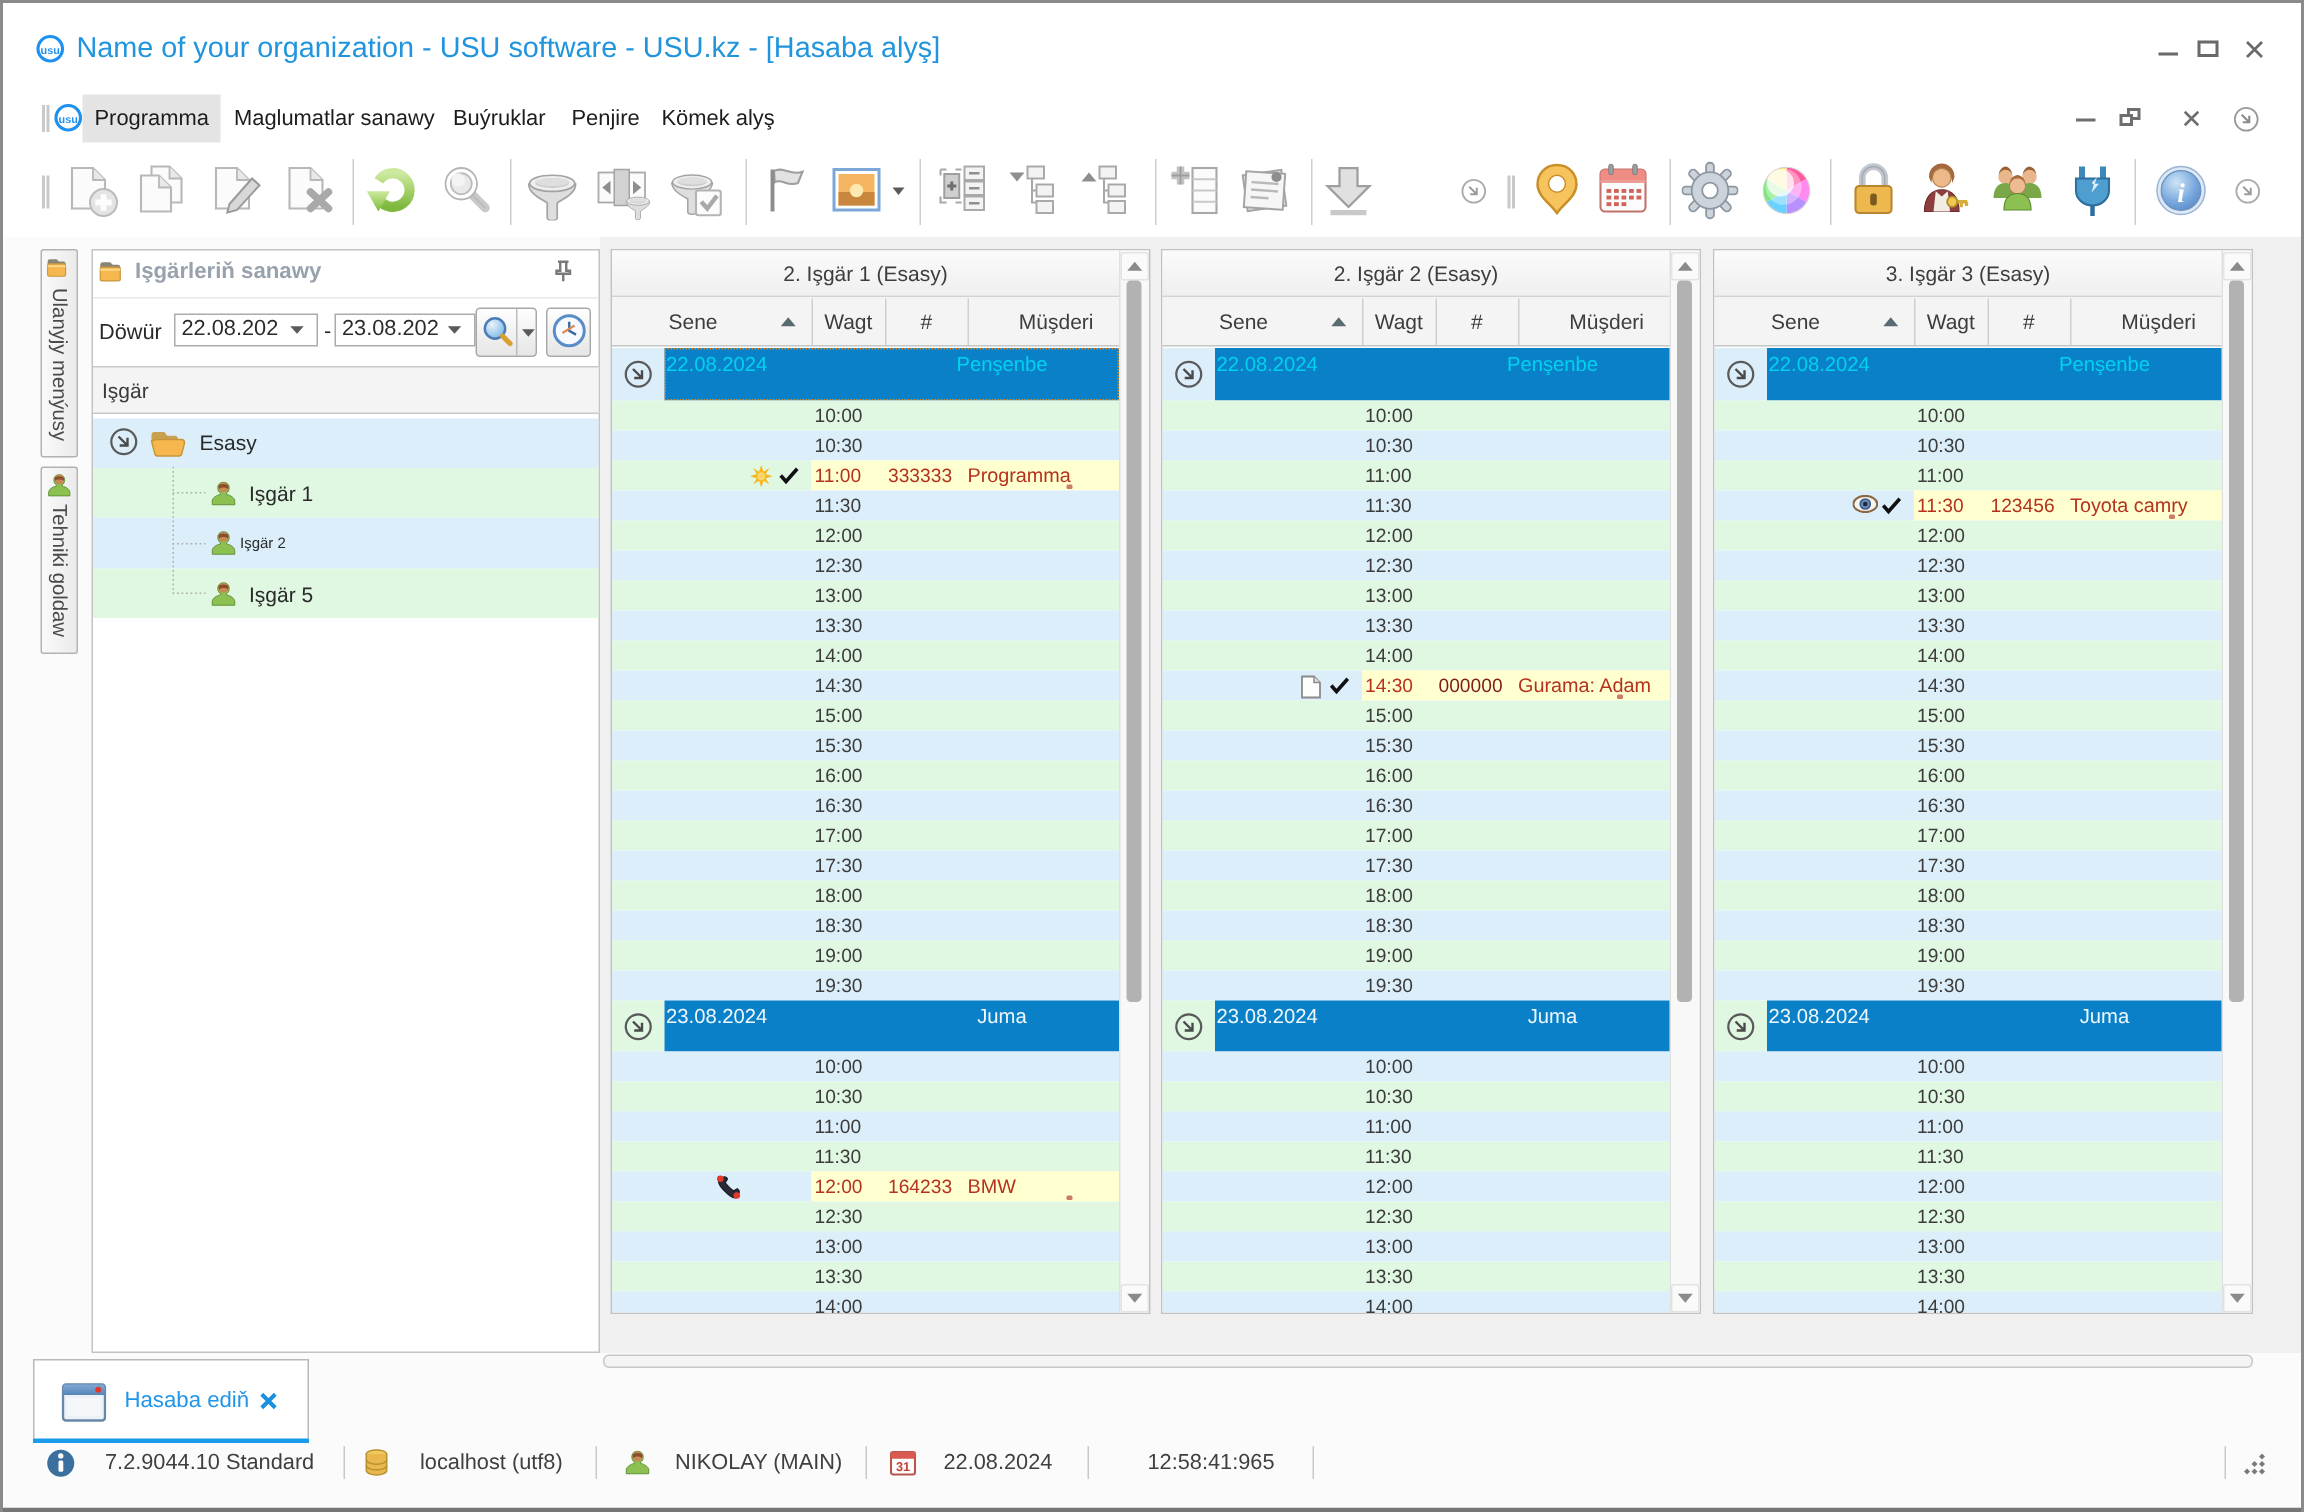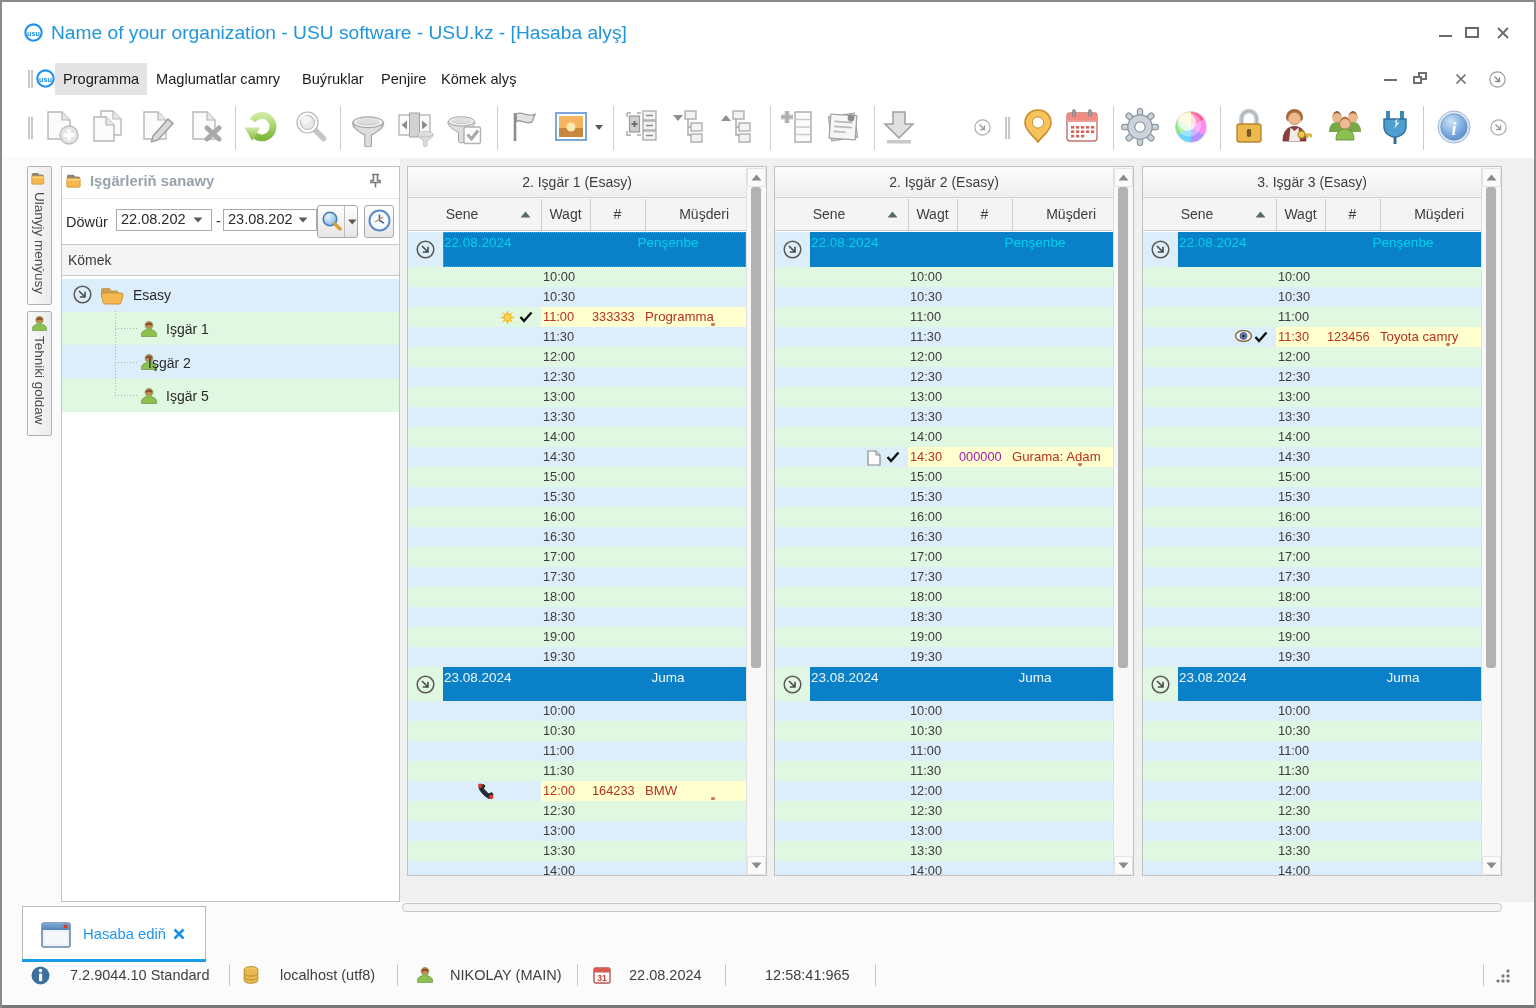--- a/index.html
+++ b/index.html
@@ -22,21 +22,21 @@
     <path d="M2 2 L12 12 M12 2 L2 12" stroke="#696969" stroke-width="1.8"></path>
   </svg>
 <div class="a" style="left:28px;top:70px;width:2px;height:18px;background:#c9c9c9"></div>
 <div class="a" style="left:31px;top:70px;width:2px;height:18px;background:#c9c9c9"></div>
 <svg class="a" style="left:36px;top:69px" width="19" height="19" viewBox="0 0 20 20">
     <circle cx="10" cy="10" r="8.6" fill="#fff" stroke="#1e90f0" stroke-width="2.2"></circle>
     <text x="10" y="13.4" font-size="7.6" font-weight="bold" fill="#1e90f0" text-anchor="middle" font-family="Liberation Sans">usu</text>
   </svg>
 <div class="a" style="left:55px;top:63px;width:92px;height:32px;background:#e4e4e4"></div>
 <div class="a" style="left:63px;top:71px;height:17px;font-size:14.6px;color:#1c1c1c;line-height:17px">Programma</div>
-<div class="a" style="left:156px;top:71px;height:17px;font-size:14.6px;color:#1c1c1c;line-height:17px">Maglumatlar camry</div>
+<div class="a" style="left:156px;top:71px;height:17px;font-size:14.6px;color:#1c1c1c;line-height:17px">Maglumatlar sanawy</div>
 <div class="a" style="left:302px;top:71px;height:17px;font-size:14.6px;color:#1c1c1c;line-height:17px">Buýruklar</div>
 <div class="a" style="left:381px;top:71px;height:17px;font-size:14.6px;color:#1c1c1c;line-height:17px">Penjire</div>
 <div class="a" style="left:441px;top:71px;height:17px;font-size:14.6px;color:#1c1c1c;line-height:17px">Kömek alyş</div>
 <div class="a" style="left:1384px;top:77px;width:13px;height:4px;border-bottom:2px solid #6e6e6e"></div>
 <div class="a" style="left:1418px;top:72px;width:9px;height:8px;border:2px solid #6e6e6e;background:#fff"></div>
 <div class="a" style="left:1413px;top:76px;width:9px;height:8px;border:2px solid #6e6e6e;background:#fff"></div>
 <svg class="a" style="left:1455px;top:73px" width="12" height="12" viewBox="0 0 12 12">
     <path d="M1.5 1.5 L10.5 10.5 M10.5 1.5 L1.5 10.5" stroke="#6e6e6e" stroke-width="1.7"></path>
   </svg>
 <svg class="a" style="left:1489px;top:71px" width="17" height="17" viewBox="0 0 17 17">
@@ -339,21 +339,21 @@
 <svg class="a" style="left:347px;top:218px" width="11" height="8" viewBox="0 0 11 8">
     <path d="M1 1.5 h8.5 l-4.25 5 z" fill="#5a5a5a"></path>
   </svg>
 <div class="a" style="left:364px;top:205px;width:30px;height:33px;background:linear-gradient(#fefefe,#e6e6e6);border:1px solid #a8a8a8;border-radius:3px"></div>
 <svg class="a" style="left:368px;top:209px" width="23" height="23" viewBox="0 0 23 23">
     <circle cx="11.5" cy="11.5" r="10" fill="#f6fafe" stroke="#5a8cc8" stroke-width="2"></circle>
     <path d="M11.5 5.5 V11.5 l4.5 2.6" stroke="#3a6aa0" stroke-width="1.6" fill="none"></path>
     <path d="M7 13 l8 -5" stroke="#e08a50" stroke-width="1.4"></path>
   </svg>
 <div class="a" style="left:62px;top:244px;width:337px;height:32px;background:#f4f4f4;border-top:1px solid #c9c9c9;border-bottom:1px solid #c9c9c9"></div>
-<div class="a" style="left:68px;top:252px;width:100px;height:16px;font-size:14px;color:#3a3a3a;line-height:16px">Kömek</div>
+<div class="a" style="left:68px;top:252px;width:100px;height:16px;font-size:14px;color:#3a3a3a;line-height:16px">Işgär</div>
 <div class="a" style="left:62px;top:279px;width:337px;height:33px;background:#dbeefa"></div>
 <div class="a" style="left:62px;top:312px;width:337px;height:33px;background:#e0f7e1"></div>
 <div class="a" style="left:62px;top:345px;width:337px;height:33.5px;background:#dbeefa"></div>
 <div class="a" style="left:62px;top:378.5px;width:337px;height:33.5px;background:#e0f7e1"></div>
 <svg class="a" style="left:73px;top:285px" width="19" height="19" viewBox="0 0 19 19">
     <circle cx="9.5" cy="9.5" r="8.3" fill="none" stroke="#5a5a5a" stroke-width="1.5"></circle>
     <path d="M6 6 L12 12 M12 6.8 V12 H6.8" stroke="#4a4a4a" stroke-width="1.6" fill="none"></path>
   </svg>
 <svg class="a" style="left:100px;top:286px" width="25" height="19" viewBox="0 0 25 19">
     <path d="M1 4 a2 2 0 0 1 2 -2 h6.5 l2 2.5 h5 a2 2 0 0 1 2 2 v1.5 h-17.5 z" fill="#c8a050"></path>
@@ -368,21 +368,21 @@
     <path d="M9 1.5 c2.4 0 3.8 1.6 3.8 3.8 c0 1.5 -0.7 2.9 -1.8 3.5 l0 0.8 c2.8 0.6 5.5 2.3 5.5 4.5 l0 2.4 h-15 l0 -2.4 c0 -2.2 2.7 -3.9 5.5 -4.5 l0 -0.8 c-1.1 -0.6 -1.8 -2 -1.8 -3.5 c0 -2.2 1.4 -3.8 3.8 -3.8 z" fill="#8cc050" stroke="#5a8a30" stroke-width="0.6"></path>
     <circle cx="9" cy="5" r="3.4" fill="#c88858"></circle>
     <path d="M5.6 4.2 c0.6 -2 6.2 -2 6.8 0 l-0.4 1.8 c-0.8 -1.4 -5.2 -1.4 -6 0 z" fill="#8a4e2e"></path>
   </svg>
 <div class="a" style="left:166px;top:321.0px;width:100px;height:16px;font-size:14px;color:#2a2a2a;line-height:16px">Işgär 1</div>
 <svg class="a" style="left:140px;top:353px" width="18" height="18" viewBox="0 0 18 18">
     <path d="M9 1.5 c2.4 0 3.8 1.6 3.8 3.8 c0 1.5 -0.7 2.9 -1.8 3.5 l0 0.8 c2.8 0.6 5.5 2.3 5.5 4.5 l0 2.4 h-15 l0 -2.4 c0 -2.2 2.7 -3.9 5.5 -4.5 l0 -0.8 c-1.1 -0.6 -1.8 -2 -1.8 -3.5 c0 -2.2 1.4 -3.8 3.8 -3.8 z" fill="#8cc050" stroke="#5a8a30" stroke-width="0.6"></path>
     <circle cx="9" cy="5" r="3.4" fill="#c88858"></circle>
     <path d="M5.6 4.2 c0.6 -2 6.2 -2 6.8 0 l-0.4 1.8 c-0.8 -1.4 -5.2 -1.4 -6 0 z" fill="#8a4e2e"></path>
   </svg>
-<div class="a" style="left:148px;top:354.5px;width:100px;height:16px;font-size:14px;color:#2a2a2a;line-height:16px">Işgär 2</div>
+<div class="a" style="left:160px;top:354.5px;width:100px;height:16px;font-size:10px;color:#2a2a2a;line-height:16px">Işgär 2</div>
 <svg class="a" style="left:140px;top:386.5px" width="18" height="18" viewBox="0 0 18 18">
     <path d="M9 1.5 c2.4 0 3.8 1.6 3.8 3.8 c0 1.5 -0.7 2.9 -1.8 3.5 l0 0.8 c2.8 0.6 5.5 2.3 5.5 4.5 l0 2.4 h-15 l0 -2.4 c0 -2.2 2.7 -3.9 5.5 -4.5 l0 -0.8 c-1.1 -0.6 -1.8 -2 -1.8 -3.5 c0 -2.2 1.4 -3.8 3.8 -3.8 z" fill="#8cc050" stroke="#5a8a30" stroke-width="0.6"></path>
     <circle cx="9" cy="5" r="3.4" fill="#c88858"></circle>
     <path d="M5.6 4.2 c0.6 -2 6.2 -2 6.8 0 l-0.4 1.8 c-0.8 -1.4 -5.2 -1.4 -6 0 z" fill="#8a4e2e"></path>
   </svg>
 <div class="a" style="left:166px;top:388.0px;width:100px;height:16px;font-size:14px;color:#2a2a2a;line-height:16px">Işgär 5</div>
 <div class="a" style="left:407px;top:166px;width:360px;height:710px;border:1px solid #c2c2c2;background:#fff"></div>
 <div class="a" style="left:408px;top:167px;width:338px;height:31px;background:linear-gradient(#fbfbfb,#efefef);border-bottom:1px solid #d2d2d2"></div>
 <div class="a" style="left:408px;top:174px;width:338px;height:17px;font-size:14px;color:#3d3d3d;line-height:17px;text-align:center">2. Işgär 1 (Esasy)</div>
 <div class="a" style="left:408px;top:198px;width:338px;height:33px;background:#f4f4f4;border-bottom:1px solid #c6c6c6"></div>
@@ -553,21 +553,21 @@
 <div class="a" style="left:775px;top:447px;width:133px;height:20px;background:#dbeefa"></div>
 <div class="a" style="left:908px;top:447px;width:205px;height:20px;background:#ffffd0"></div>
 <svg class="a" style="left:867px;top:450px" width="14" height="16" viewBox="0 0 14 16">
     <path d="M1 1 h8 l4 4 v10 h-12 z" fill="#fdfdfd" stroke="#8a8a8a" stroke-width="1.2"></path>
     <path d="M9 1 v4 h4" fill="#e0e0e0" stroke="#8a8a8a" stroke-width="1"></path>
   </svg>
 <svg class="a" style="left:886px;top:451px" width="14" height="12" viewBox="0 0 14 12">
     <path d="M1.5 6 L5 10 L12.5 1.5" fill="none" stroke="#111" stroke-width="2.4"></path>
   </svg>
 <div class="a" style="left:910px;top:449px;width:60px;height:16px;font-size:12.8px;color:#b5321e;line-height:16px">14:30</div>
-<div class="a" style="left:959px;top:449px;width:60px;height:16px;font-size:12.8px;color:#a21caf;line-height:16px">000000</div>
+<div class="a" style="left:959px;top:449px;width:60px;height:16px;font-size:12.8px;color:#7f1d1d;line-height:16px">000000</div>
 <div class="a" style="left:1012px;top:449px;width:101px;height:16px;font-size:13.2px;color:#b5321e;line-height:16px">Gurama: Adam</div>
 <div class="a" style="left:1078px;top:463px;width:4px;height:3px;background:#cc7a6a;border-radius:1px"></div>
 <div class="a" style="left:775px;top:467px;width:338px;height:20px;background:#e0f7e1"></div>
 <div class="a" style="left:910px;top:469px;width:60px;height:16px;font-size:12.8px;color:#3c3c3c;line-height:16px">15:00</div>
 <div class="a" style="left:775px;top:487px;width:338px;height:20px;background:#dbeefa"></div>
 <div class="a" style="left:910px;top:489px;width:60px;height:16px;font-size:12.8px;color:#3c3c3c;line-height:16px">15:30</div>
 <div class="a" style="left:775px;top:507px;width:338px;height:20px;background:#e0f7e1"></div>
 <div class="a" style="left:910px;top:509px;width:60px;height:16px;font-size:12.8px;color:#3c3c3c;line-height:16px">16:00</div>
 <div class="a" style="left:775px;top:527px;width:338px;height:20px;background:#dbeefa"></div>
 <div class="a" style="left:910px;top:529px;width:60px;height:16px;font-size:12.8px;color:#3c3c3c;line-height:16px">16:30</div>

